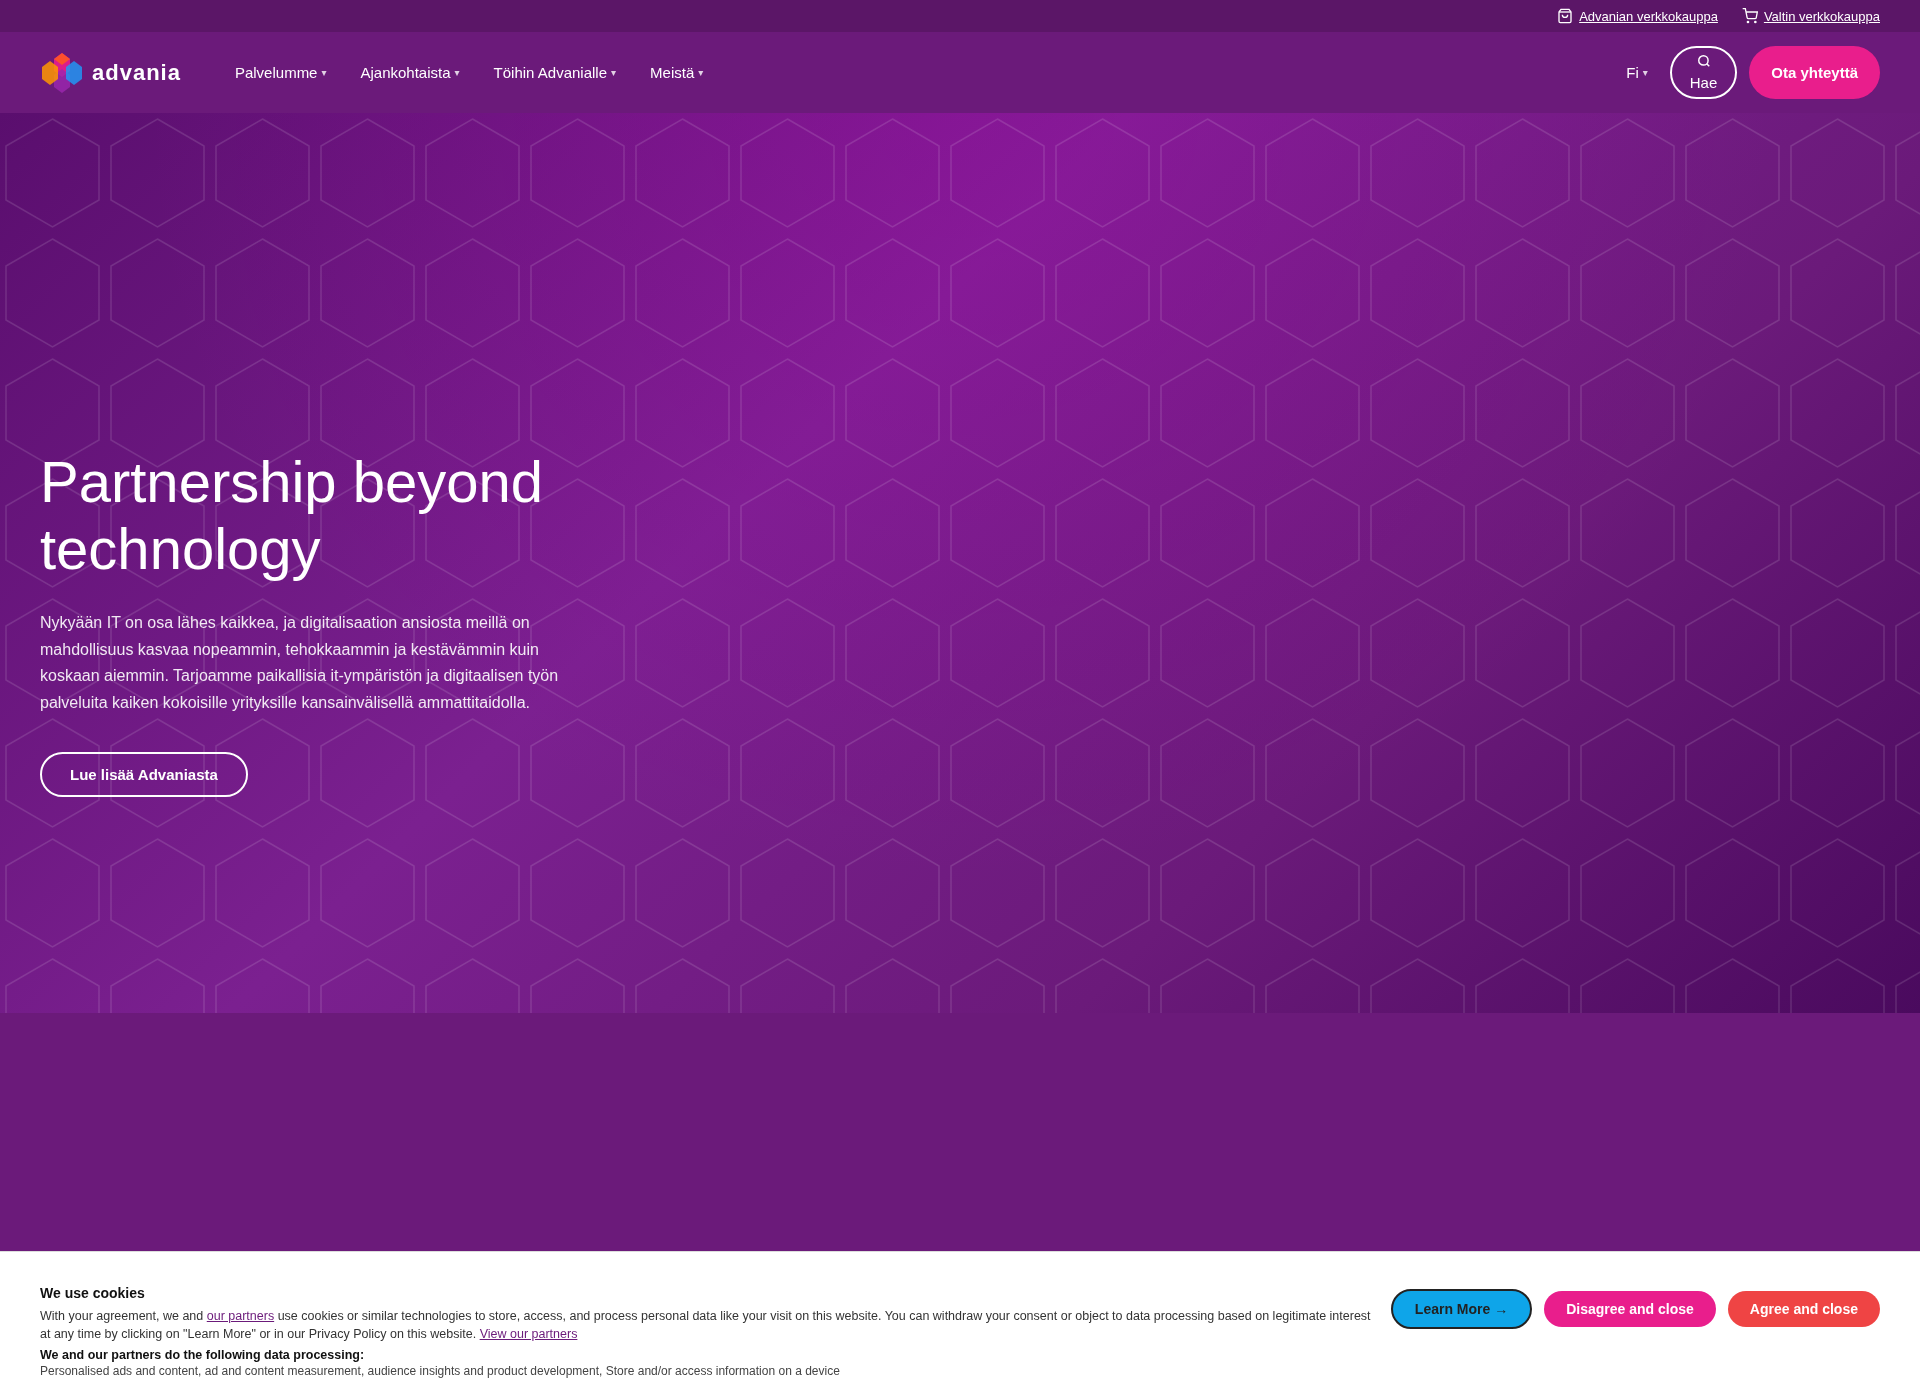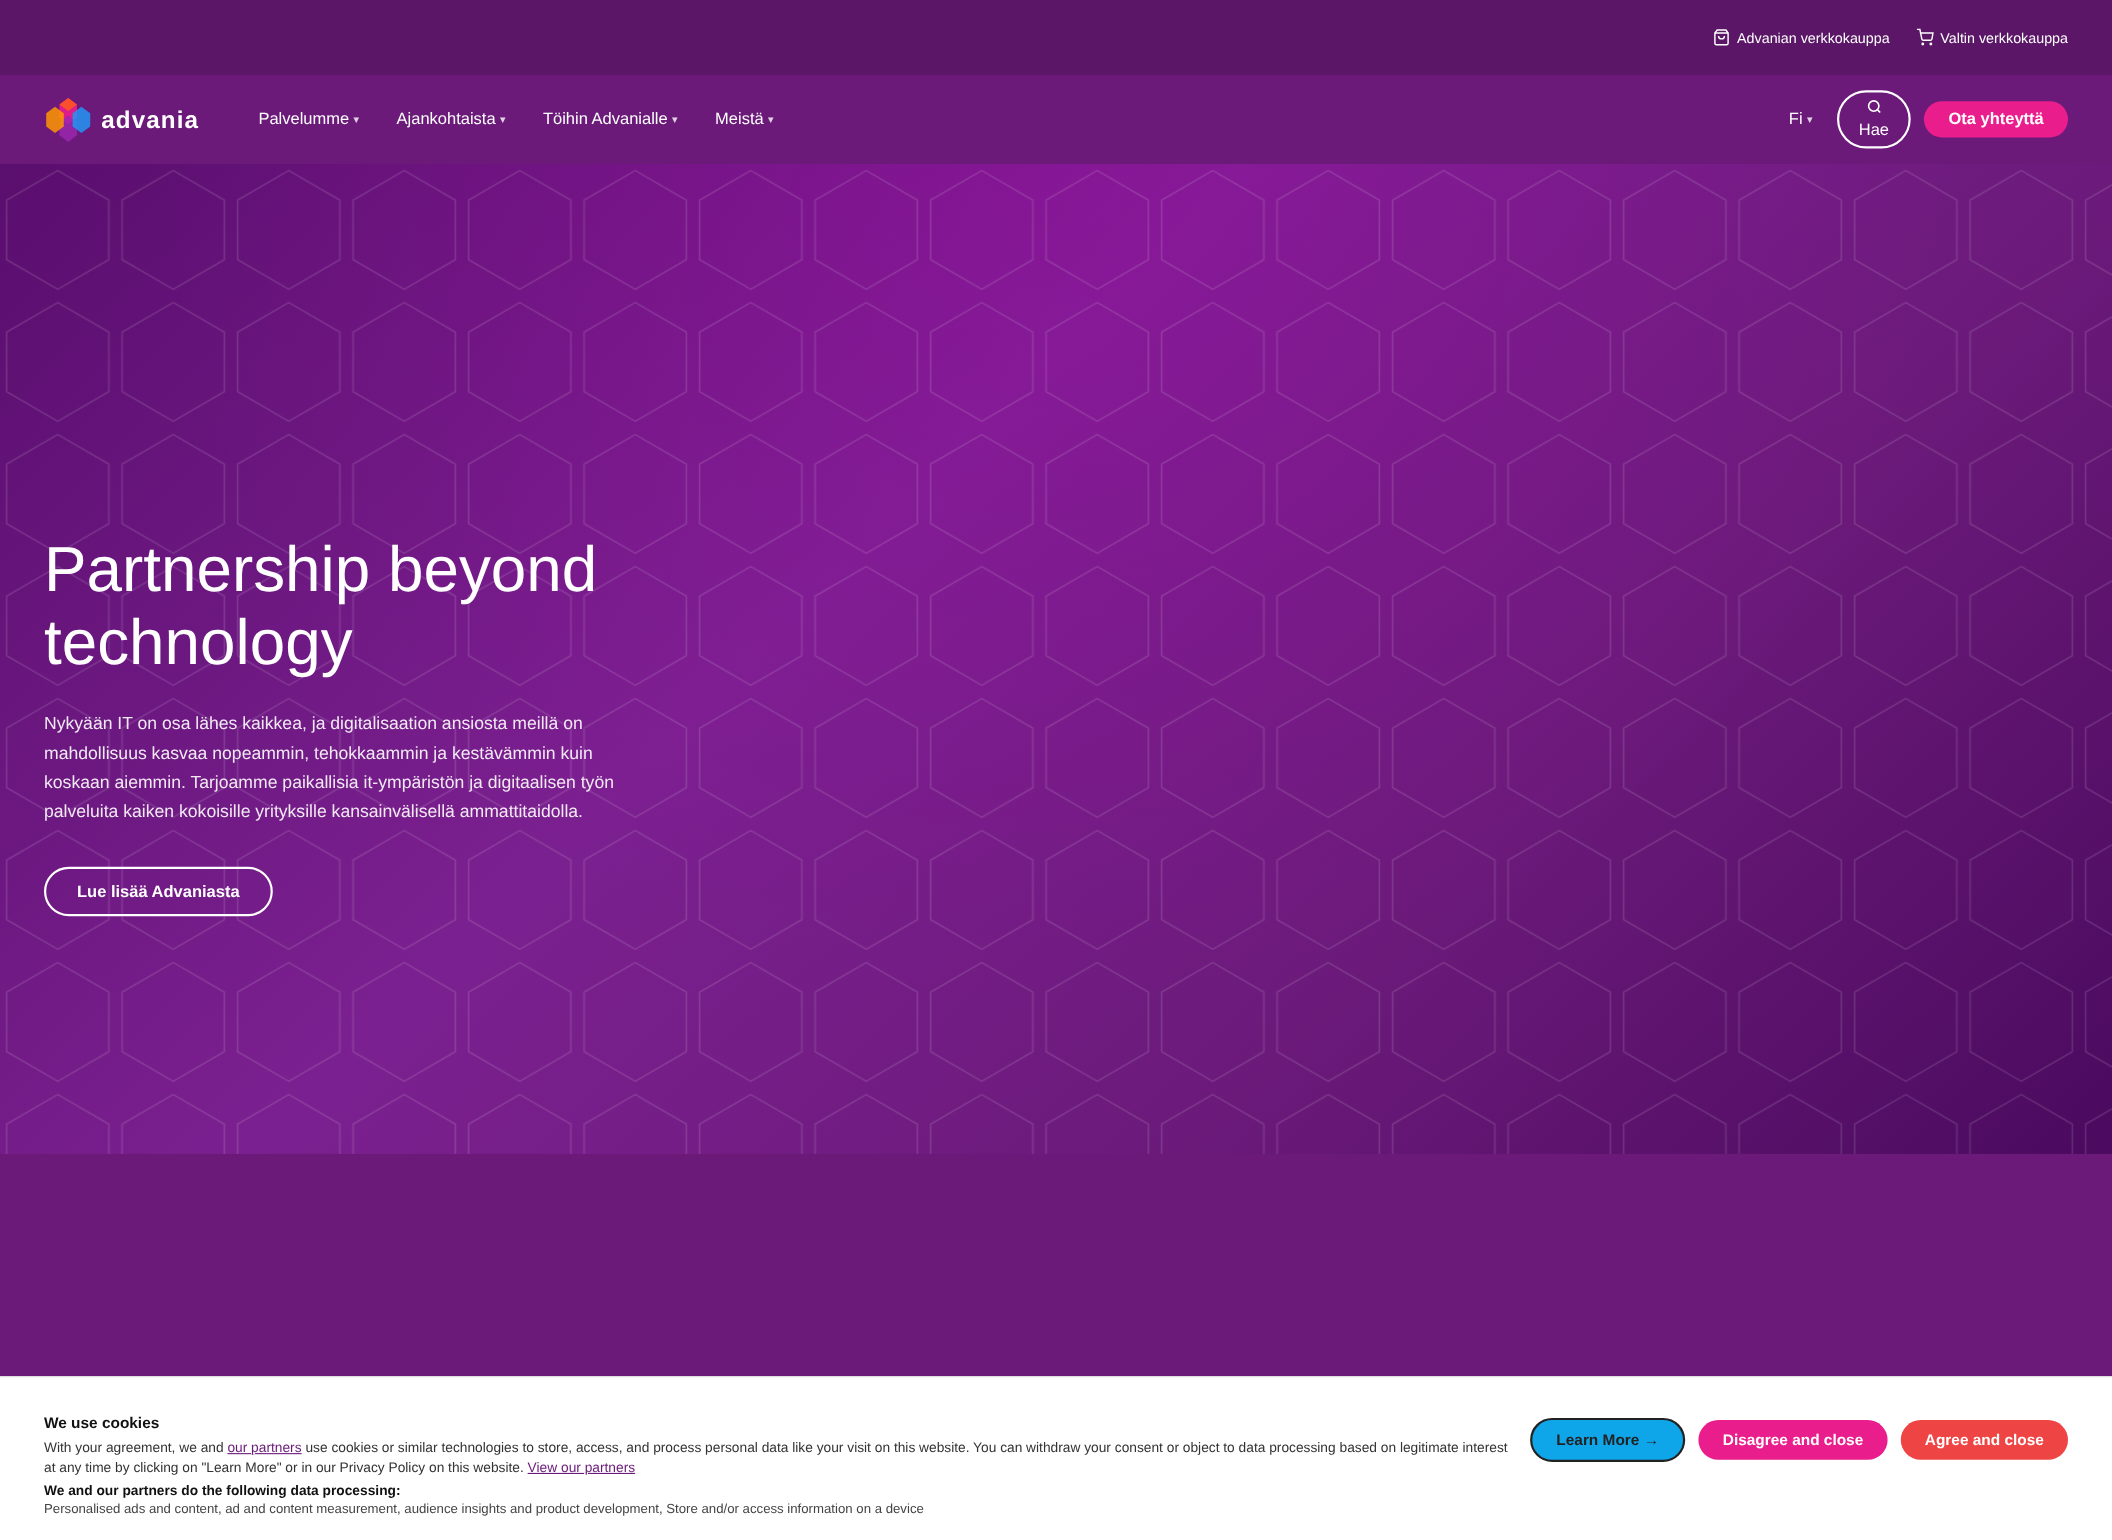--- a/index.html
+++ b/index.html
@@ -4,23 +4,24 @@
   <style>
     * { margin: 0; padding: 0; box-sizing: border-box; }
     body { font-family: 'Segoe UI', Arial, sans-serif; background: #6b1a7a; color: white; min-height: 1400px; overflow-x: hidden; }
 
     
     .top-bar {
       background: rgba(0,0,0,0.15);
       display: flex;
       justify-content: flex-end;
       align-items: flex-start;
-      padding: 26px 40px;
+      padding: 8px 40px;
       gap: 24px;
       font-size: 13px;
+      text-decoration: underline;
     }
     .top-bar-item {
       display: flex;
       align-items: center;
       gap: 6px;
       color: white;
       cursor: pointer;
       text-decoration: none;
     }
 
@@ -63,21 +64,20 @@
       color: white;
       padding: 8px 14px;
       font-size: 15px;
       cursor: pointer;
       border-radius: 4px;
       white-space: nowrap;
     }
     .nav-chevron { font-size: 10px; opacity: 0.8; }
     .header-right {
       display: flex;
-      align-items: center;
       gap: 12px;
     }
     .lang-selector {
       display: flex;
       align-items: center;
       gap: 4px;
       color: white;
       font-size: 15px;
       cursor: pointer;
       padding: 6px 10px;

